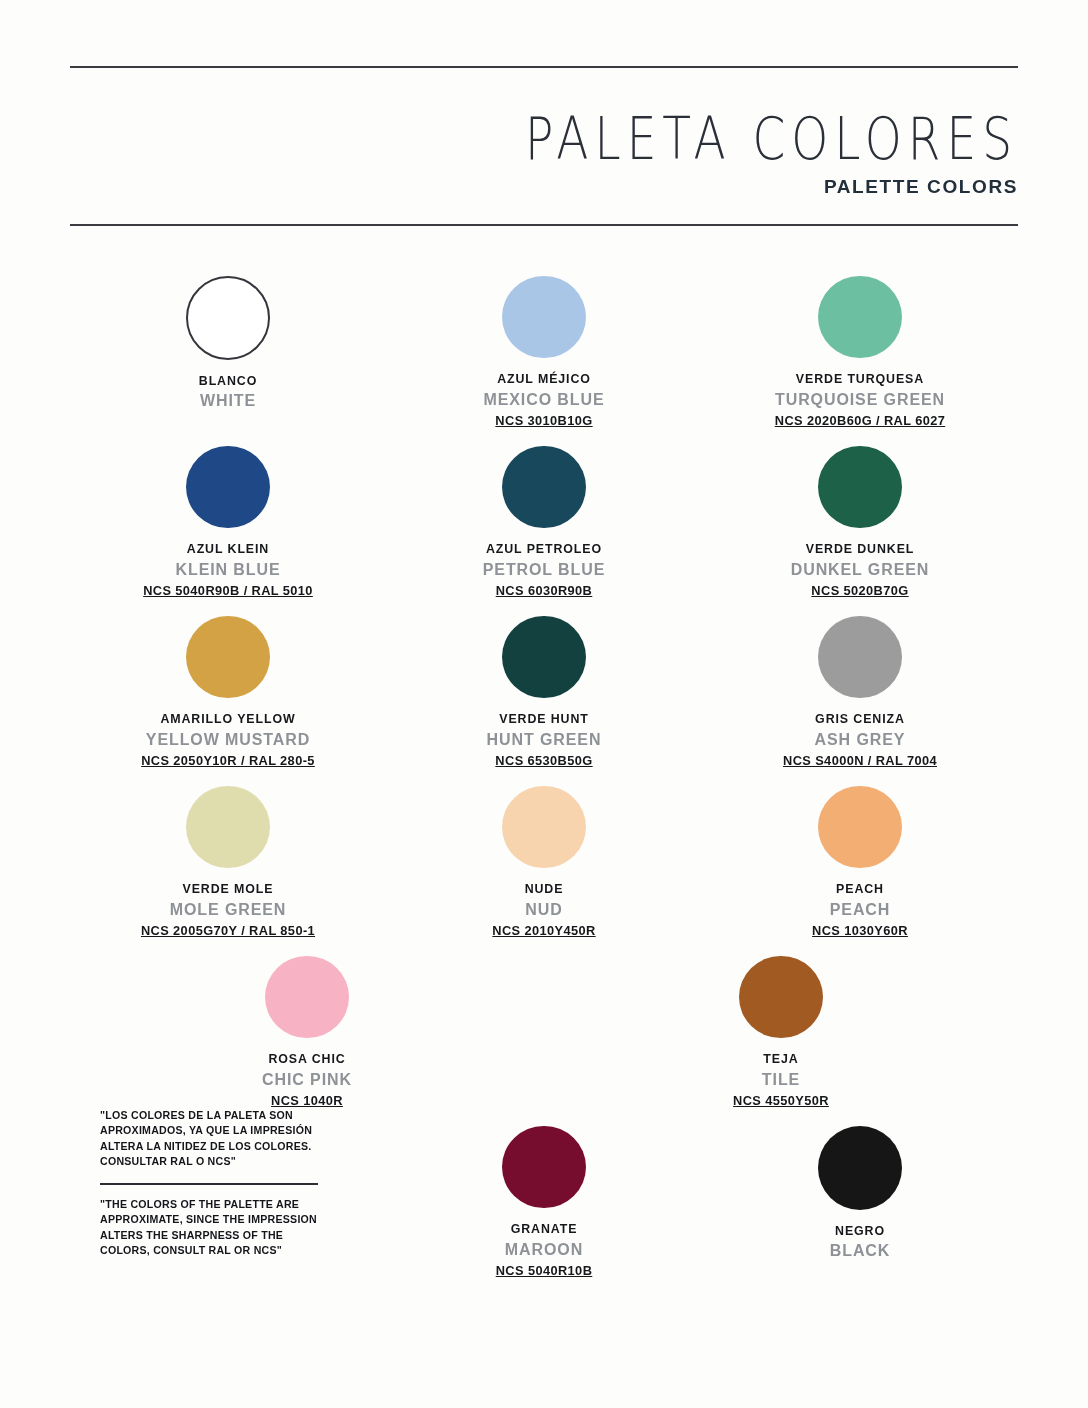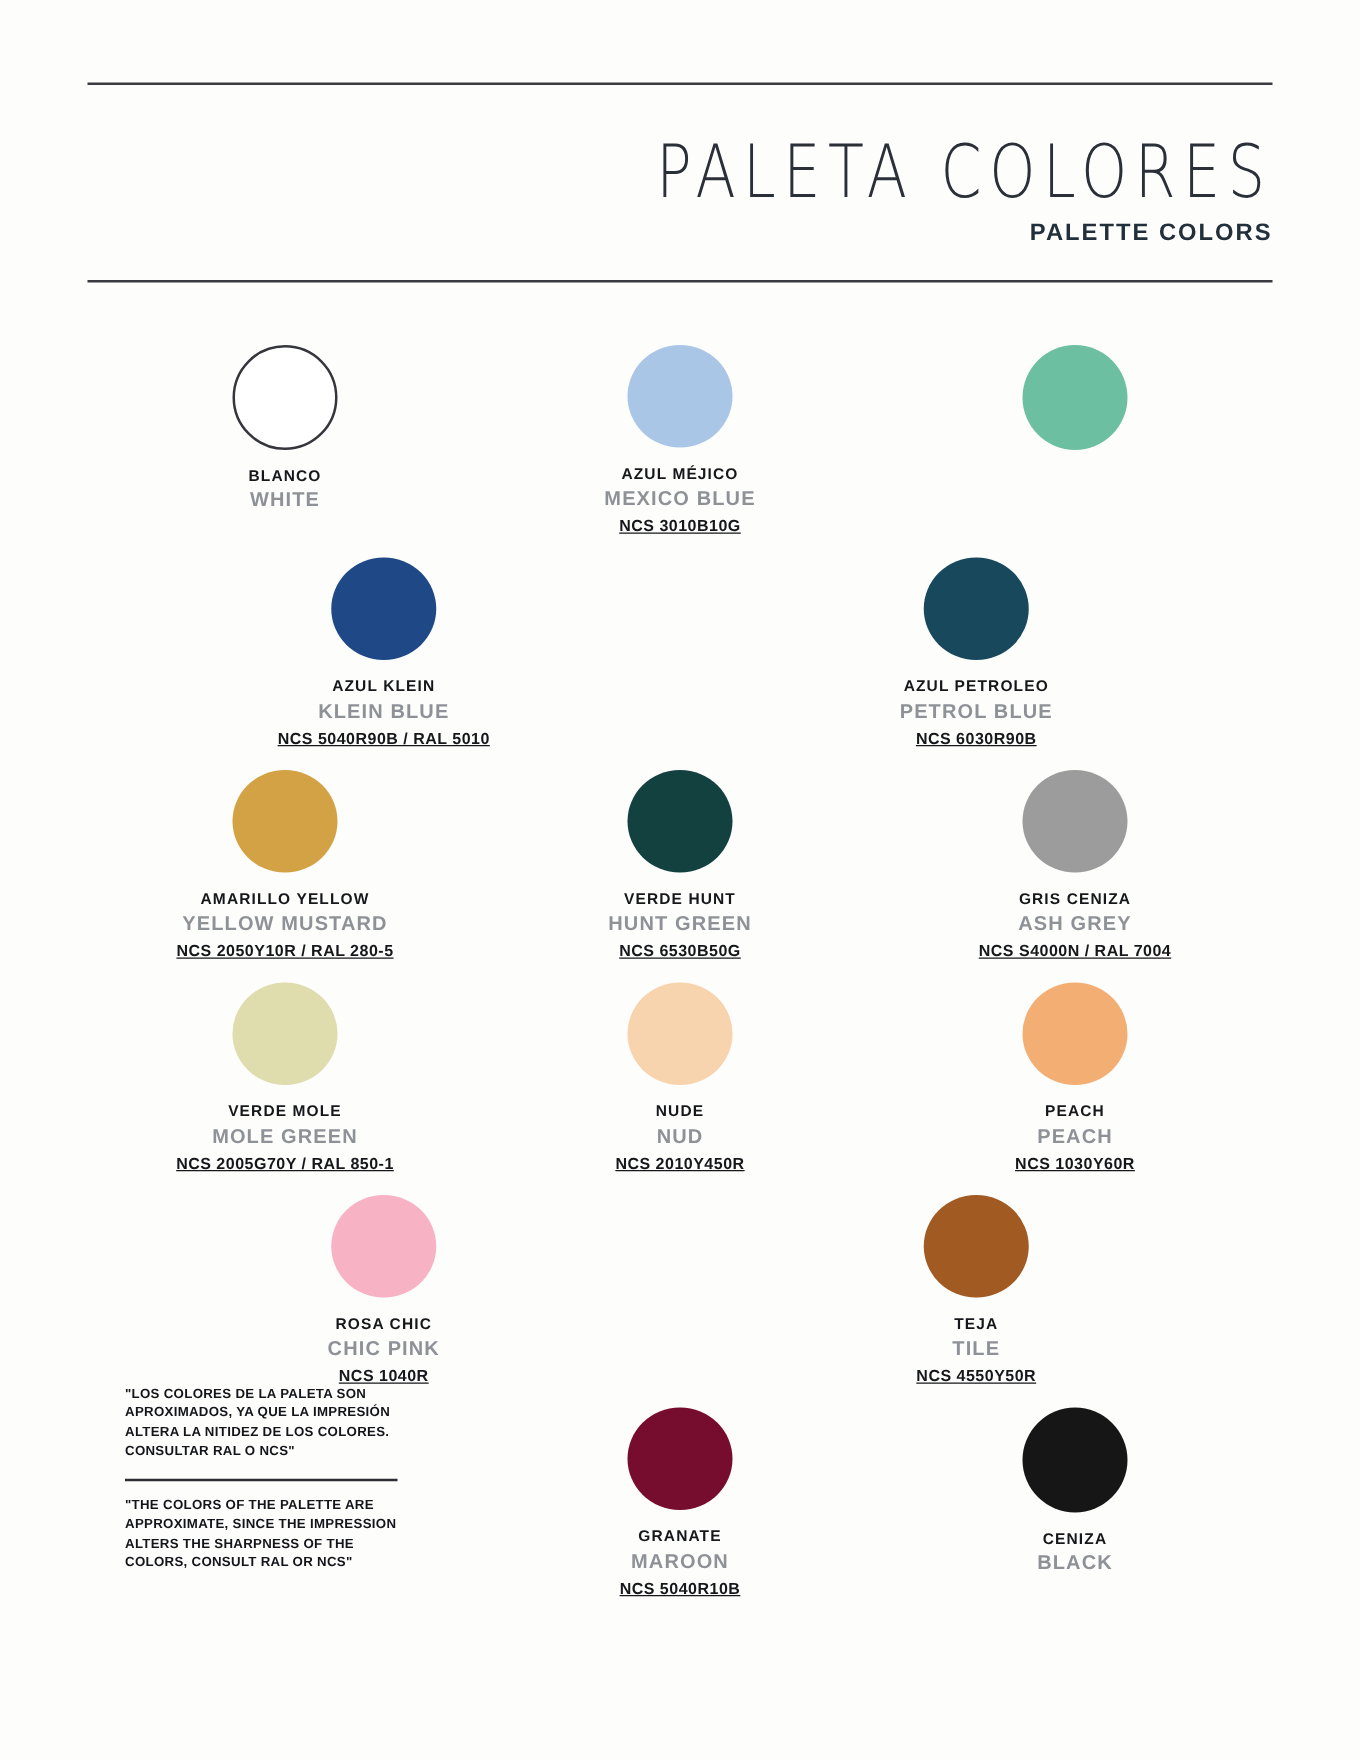--- a/index.html
+++ b/index.html
@@ -162,39 +162,52 @@
         <div class="cell">
           <div class="swatch" style="background: rgb(170, 198, 230);"></div>
           <div class="labels">
             <div class="name-es">AZUL MÉJICO</div>
             <div class="name-en">MEXICO BLUE</div>
             <div class="code">NCS 3010B10G</div>
           </div>
         </div>
         <div class="cell">
           <div class="swatch" style="background: rgb(108, 191, 160);"></div>
+          <div class="labels">
+            <div class="name-es">VERDE TURQUESA</div>
+            <div class="name-en">TURQUOISE GREEN</div>
+            <div class="code">NCS 2020B60G / RAL 6027</div>
+          </div>
         </div>
       </div>
       <div class="row">
         <div class="cell">
           <div class="swatch" style="background: rgb(30, 72, 134);"></div>
           <div class="labels">
             <div class="name-es">AZUL KLEIN</div>
             <div class="name-en">KLEIN BLUE</div>
             <div class="code">NCS 5040R90B / RAL 5010</div>
           </div>
         </div>
         <div class="cell">
           <div class="swatch" style="background: rgb(23, 72, 92);"></div>
           <div class="labels">
             <div class="name-es">AZUL PETROLEO</div>
             <div class="name-en">PETROL BLUE</div>
             <div class="code">NCS 6030R90B</div>
           </div>
         </div>
+        <div class="cell">
+          <div class="swatch" style="background: rgb(28, 97, 72);"></div>
+          <div class="labels">
+            <div class="name-es">VERDE DUNKEL</div>
+            <div class="name-en">DUNKEL GREEN</div>
+            <div class="code">NCS 5020B70G</div>
+          </div>
+        </div>
       </div>
       <div class="row">
         <div class="cell">
           <div class="swatch" style="background: rgb(211, 162, 68);"></div>
           <div class="labels">
             <div class="name-es">AMARILLO YELLOW</div>
             <div class="name-en">YELLOW MUSTARD</div>
             <div class="code">NCS 2050Y10R / RAL 280-5</div>
           </div>
         </div>
@@ -271,21 +284,21 @@
           <div class="swatch" style="background: rgb(118, 12, 46);"></div>
           <div class="labels">
             <div class="name-es">GRANATE</div>
             <div class="name-en">MAROON</div>
             <div class="code">NCS 5040R10B</div>
           </div>
         </div>
         <div class="cell">
           <div class="swatch" style="background: rgb(22, 22, 22);"></div>
           <div class="labels">
-            <div class="name-es">CENIZA</div>
+            <div class="name-es">NEGRO</div>
             <div class="name-en">BLACK</div>
           </div>
         </div>
       </div>
     </div>
 
   <div class="note">
     <p>"LOS COLORES DE LA PALETA SON APROXIMADOS, YA QUE LA IMPRESIÓN ALTERA LA NITIDEZ DE LOS COLORES. CONSULTAR RAL O NCS"</p>
     <div class="note-rule"></div>
     <p>"THE COLORS OF THE PALETTE ARE APPROXIMATE, SINCE THE IMPRESSION ALTERS THE SHARPNESS OF THE COLORS, CONSULT RAL OR NCS"</p>

